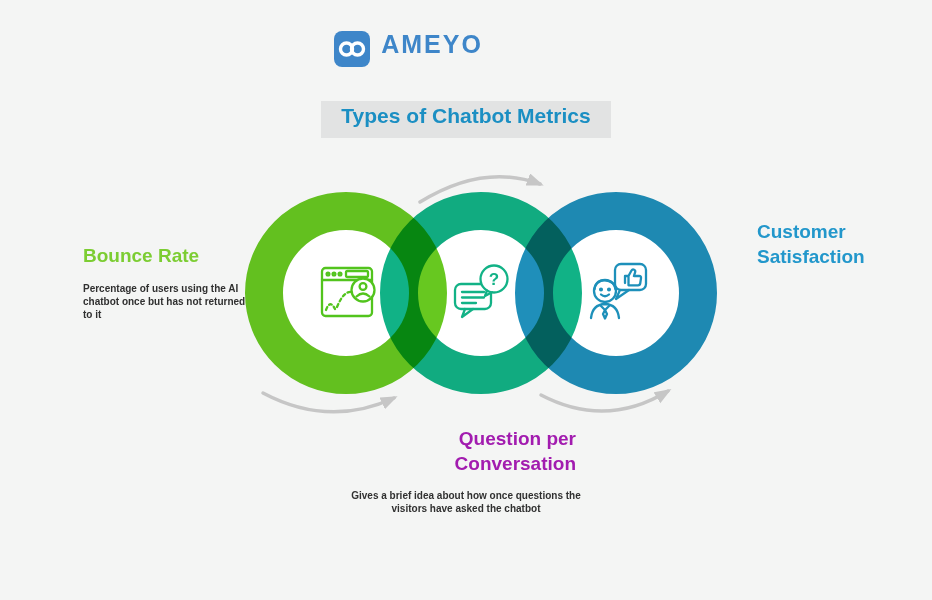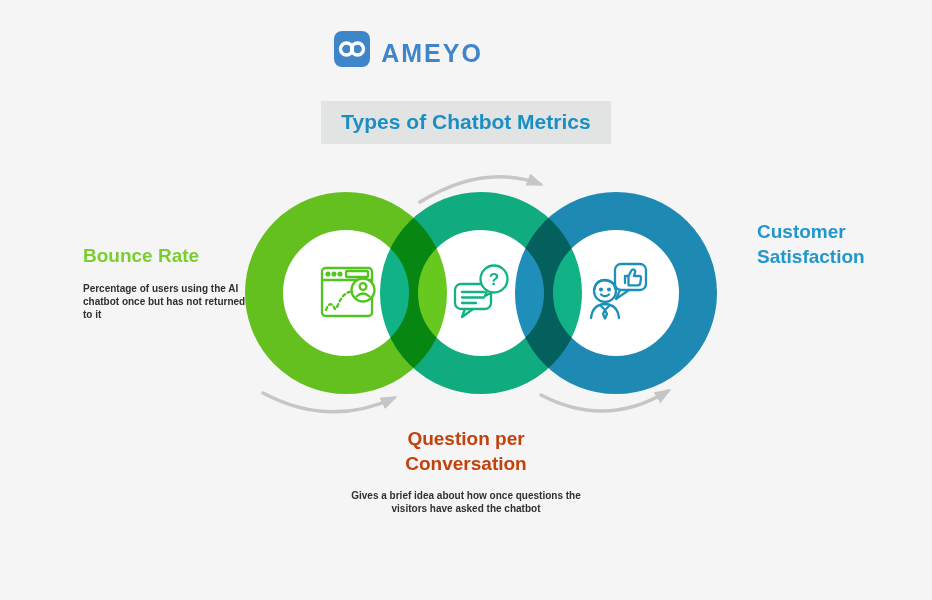--- a/index.html
+++ b/index.html
@@ -1,27 +1,27 @@
 <!DOCTYPE html>
 <html><head>
 <meta charset="utf-8">
 <style>
   * { margin:0; padding:0; box-sizing:border-box; }
   html,body { width:932px; height:600px; }
   body { font-family:"Liberation Sans", sans-serif; background:#f4f5f4; overflow:hidden; }
   .canvas { position:relative; width:932px; height:600px; background:#f4f5f4; }
 
   
-  .logo { position:absolute; top:30px; left:0; width:816px; display:flex; justify-content:center; align-items:flex-end; gap:10px; }
+  .logo { position:absolute; top:30px; left:0; width:816px; display:flex; justify-content:center; align-items:flex-start; gap:10px; }
   .logo-mark { width:38px; height:38px; display:block; }
   .logo-text { font-size:25px; font-weight:bold; letter-spacing:2px; }
 
   
   .title-wrap { position:absolute; top:101px; left:0; width:932px; display:flex; justify-content:center; }
-  .title-box { padding:9px 20px 10px; font-size:21px; font-weight:bold; }
+  .title-box { padding:3px 20px 10px; font-size:21px; font-weight:bold; }
 
   
   .ring-hole { position:absolute; width:126px; height:126px; border-radius:50%; background:#ffffff; }
   .ring { position:absolute; width:202px; height:202px; border-radius:50%; border:38px solid transparent; mix-blend-mode:multiply; }
   .ring-icon { position:absolute; width:76px; height:76px; }
 
   .arrows-layer { position:absolute; left:0; top:0; width:932px; height:600px; pointer-events:none; }
 
   
   .metric-text { position:absolute; }
@@ -117,17 +117,17 @@
   <div class="metric-text t-left" style="left:52px; top:244px; width:165px;margin-left:31px;">
     <div class="metric-heading" style="color: rgb(124, 205, 50);">Bounce Rate</div>
     <div class="metric-desc">Percentage of users using the AI chatbot once but has not returned to it</div>
   </div>
 
   <div class="metric-text t-left" style="left:757px; top:220px; width:150px;">
     <div class="metric-heading" style="color: rgb(34, 151, 203);">Customer Satisfaction</div>
   </div>
 
   <div class="metric-text t-center" style="left:356px; top:427px; width:220px;">
-    <div class="metric-heading" style="color: #c2410c;">Question per Conversation</div>
+    <div class="metric-heading" style="color: #a21caf; text-align: right;">Question per Conversation</div>
     <div class="metric-desc" style="width:250px; margin-left:-15px;">Gives a brief idea about how once questions the visitors have asked the chatbot</div>
   </div>
 
 </div>
 
 </body></html>

